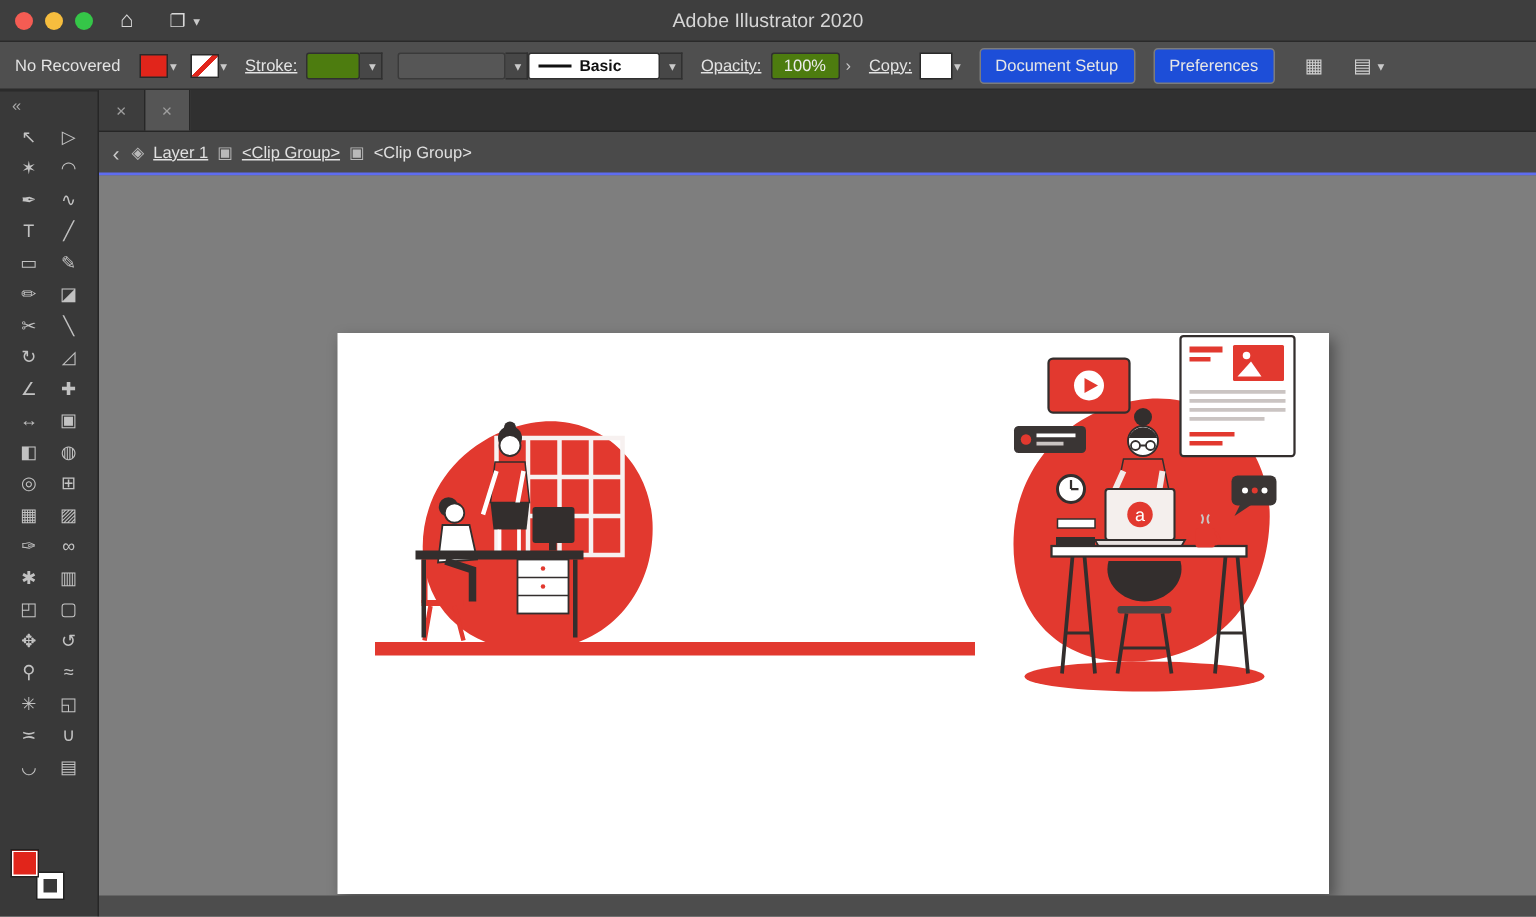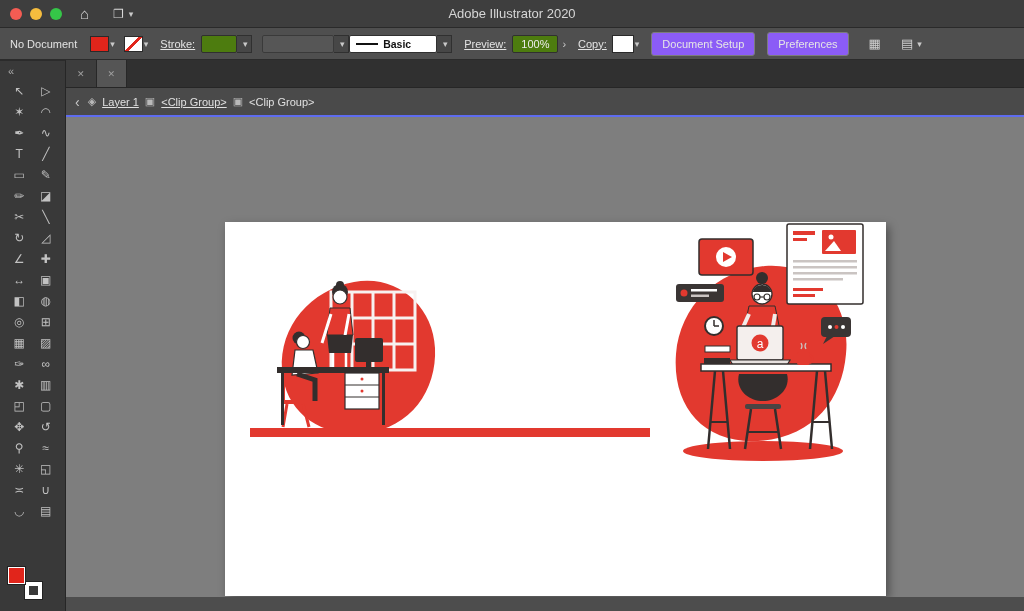--- a/index.html
+++ b/index.html
@@ -28,21 +28,21 @@
   .field{height:18px;background:#4d7c0f;border:1px solid #303030;border-radius:2px;display:inline-flex;align-items:center;justify-content:center;color:#ececec;}
   .field.weight{width:36px;margin-left:6px;}
   .dd{height:18px;width:15px;background:#474747;border:1px solid #303030;border-left:none;display:inline-flex;align-items:center;justify-content:center;}
   .field.disabled{width:72px;margin-left:10px;background:#5a5a5a;opacity:.65;}
   .brushbox{height:18px;width:88px;background:#fff;border:1px solid #303030;border-radius:2px;display:inline-flex;align-items:center;gap:5px;padding:0 6px;}
   .brushline{width:22px;height:2px;background:#111;}
   .brushlabel{font-size:10.5px;color:#111;font-weight:bold;}
   .opacity-field{width:46px;margin-left:6px;}
   .cb-arrow{margin-left:4px;color:#c9c9c9;font-size:11px;}
   .stylebox{height:16px;width:20px;margin-left:6px;background:#fff;box-shadow:0 0 0 1px #2a2a2a;}
-  .btn{height:24px;margin-left:12px;padding:0 10px;border:1px solid #7c7c7c;border-radius:3px;background:#8b5cf6;color:#e6e6e6;font-size:11px;display:inline-flex;align-items:center;white-space:nowrap;}
+  .btn{height:24px;margin-left:12px;padding:0 10px;border:1px solid #7c7c7c;border-radius:3px;background:#1d4ed8;color:#e6e6e6;font-size:11px;display:inline-flex;align-items:center;white-space:nowrap;}
   .iconbtn{margin-left:20px;color:#d0d0d0;font-size:13px;display:inline-flex;align-items:center;gap:2px;}
 
   
   .tabbar{position:absolute;top:60px;left:66px;right:0;height:28px;background:#303030;display:flex;border-bottom:1px solid #262626;}
   .tab-strip{display:flex;height:100%;}
   .tab{display:flex;align-items:center;gap:7px;padding:0 11px;font-size:11px;color:#b9b9b9;background:#3d3d3d;border-right:1px solid #272727;white-space:nowrap;}
   .tab.active{background:#555555;color:#ececec;}
   .tab-close{font-size:9px;color:#9f9f9f;}
 
   
@@ -80,21 +80,21 @@
   </div>
   <span class="tb-home">⌂</span>
   <span class="tb-ws">
     <span>❐</span>
     <span class="chev">▾</span>
   </span>
   <div class="tb-title">Adobe Illustrator 2020</div>
 </div>
 
 <div class="controlbar">
-  <span class="cb-status">No Document</span>
+  <span class="cb-status">No Recovered</span>
 
   <span class="swatch fill"></span>
   <span class="chev">▾</span>
   <span class="swatch stroke"></span>
   <span class="chev">▾</span>
 
   <span class="cb-link">Stroke:</span>
   <span class="field weight"></span>
   <span class="dd">
       <span class="chev">▾</span>
@@ -106,21 +106,21 @@
     </span>
 
   <span class="brushbox">
     <span class="brushline"></span>
     <span class="brushlabel">Basic</span>
   </span>
   <span class="dd">
       <span class="chev">▾</span>
     </span>
 
-  <span class="cb-link">Preview:</span>
+  <span class="cb-link">Opacity:</span>
   <span class="field opacity-field">100%</span>
   <span class="cb-arrow">›</span>
 
   <span class="cb-link">Copy:</span>
   <span class="stylebox"></span>
   <span class="chev">▾</span>
 
   <span class="btn">Document Setup</span>
   <span class="btn">Preferences</span>
 

